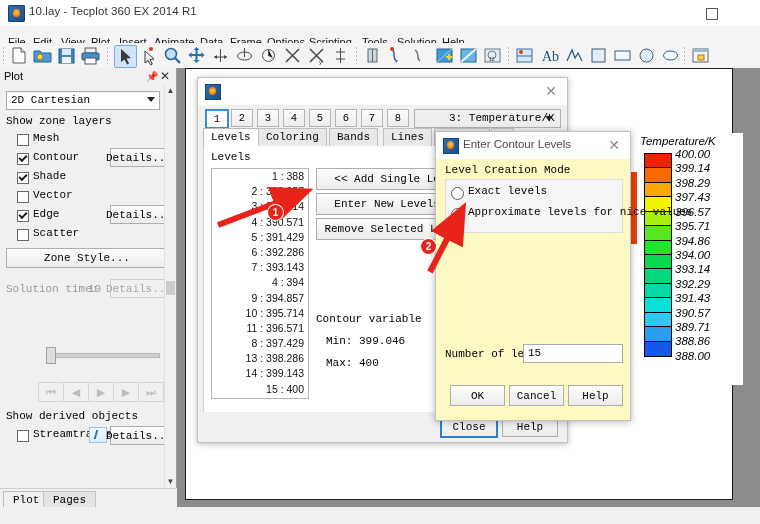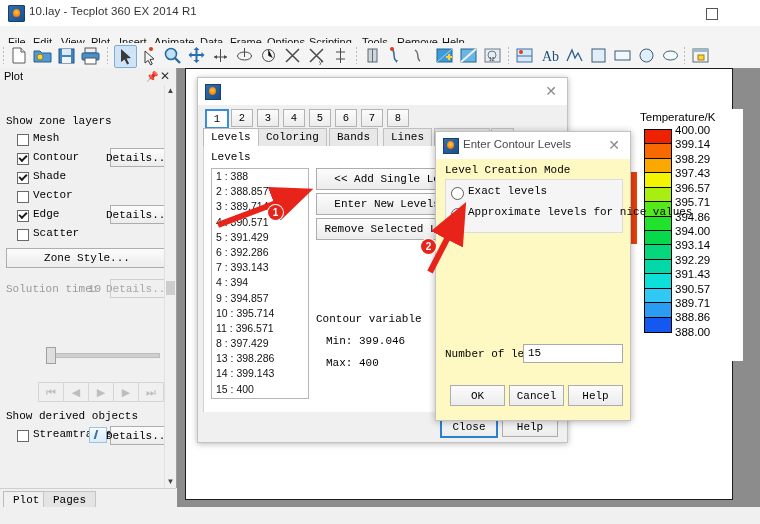--- a/index.html
+++ b/index.html
@@ -85,21 +85,21 @@
     font-family:"Liberation Mono",monospace;background:#e4e4e4;border:1px solid #c4c4c4;border-bottom:none;}
   .dtab.act{background:#f0f0f0;border-color:#bdbdbd;}
 
   
   .workspace{position:absolute;left:177px;top:68px;width:583px;height:456px;background:#8c8c8c;}
   .paper{position:absolute;left:8px;top:0px;width:546px;height:430px;background:#fff;border:1px solid #1c1c1c;}
   .orange{position:absolute;left:211px;top:103px;width:320px;height:72px;background:#e8410b;}
   .orange2{position:absolute;left:31px;top:212px;width:345px;height:98px;background:#e8410b;}
 
   
-  .legend{position:absolute;left:451px;top:40px;width:106px;height:252px;background:#fff;}
+  .legend{position:absolute;left:451px;top:64px;width:106px;height:252px;background:#fff;font-style:italic;}
   .legend-title{position:absolute;left:3px;top:2px;font-size:11.5px;color:#000;}
   .bar{position:absolute;left:7px;top:20px;width:26px;height:202px;border:1px solid #000;}
   .bar div{position:absolute;left:0;width:26px;height:14.43px;border-bottom:1px solid #000;box-sizing:border-box;}
   .bar div:last-child{border-bottom:none;}
   .legend-lbls{position:absolute;left:38px;top:14px;width:64px;}
   .legend-lbls span{display:block;height:14.43px;line-height:14.43px;font-size:11.5px;color:#000;}
 
   
   .dlg1{position:absolute;left:197px;top:77px;width:369px;height:364px;background:#f0f0f0;
     border:1px solid #c2c2c2;box-shadow:0 1px 6px rgba(0,0,0,.28);}
@@ -124,21 +124,21 @@
   .tabstrip{position:absolute;left:5px;top:50px;width:359px;height:18px;border-bottom:1px solid #b9b9b9;}
   .ptab{position:absolute;top:0;height:18px;line-height:17px;padding:0 7px;font-size:11px;
     font-family:"Liberation Mono",monospace;background:#e8e8e8;border:1px solid #c0c0c0;border-bottom:none;}
   .ptab.act{background:#fff;border-color:#b9b9b9;}
 
   .dlg-panel{position:absolute;left:5px;top:68px;width:359px;height:266px;background:#fff;
     border:1px solid #d2d2d2;border-top:none;}
   .lvl-title{position:absolute;left:7px;top:5px;font-size:11px;font-family:"Liberation Mono",monospace;}
   .lvl-list{position:absolute;left:7px;top:22px;width:96px;height:229px;background:#fff;border:1px solid #b6b6b6;
     overflow:hidden;}
-  .lvl-list span{display:block;padding:0 4px;height:15.2px;line-height:15.2px;font-size:10.5px;color:#111;}
+  .lvl-list span{display:block;padding:0 4px;height:15.2px;line-height:15.2px;font-size:10.5px;color:#111;text-align:right;}
 
   .cvar{position:absolute;left:112px;top:167px;font-size:11px;font-family:"Liberation Mono",monospace;}
   .cmin{position:absolute;left:122px;top:189px;font-size:11px;font-family:"Liberation Mono",monospace;}
   .cmax{position:absolute;left:122px;top:211px;font-size:11px;font-family:"Liberation Mono",monospace;}
 
   .dlgfoot{position:absolute;left:0;bottom:0;width:100%;height:30px;background:#f0f0f0;}
   .btn-def{border:1px solid #2b7fd0;outline:1px solid #2b7fd0;}
 
   
   .dlg2{position:absolute;left:435px;top:131px;width:194px;height:288px;background:#fef9c3;
@@ -183,21 +183,21 @@
     <div class="menu-item" style="left:29px">Edit</div>
     <div class="menu-item" style="left:57px">View</div>
     <div class="menu-item" style="left:87px">Plot</div>
     <div class="menu-item" style="left:115px">Insert</div>
     <div class="menu-item" style="left:150px">Animate</div>
     <div class="menu-item" style="left:196px">Data</div>
     <div class="menu-item" style="left:226px">Frame</div>
     <div class="menu-item" style="left:263px">Options</div>
     <div class="menu-item" style="left:305px">Scripting</div>
     <div class="menu-item" style="left:358px">Tools</div>
-    <div class="menu-item" style="left:393px">Remove</div>
+    <div class="menu-item" style="left:393px">Solution</div>
     <div class="menu-item" style="left:438px">Help</div>
   </div>
 
   <div class="toolbar">
     <div class="tsep" style="left:3px"></div>
 
     <div class="tbtn" style="left:8px">
       <svg width="21" height="21" viewBox="0 0 21 21">
           <path d="M5 3h8l4 4v11H5z" fill="#fff" stroke="#5a5a5a"></path>
           <path d="M13 3v4h4" fill="#e4e4e4" stroke="#5a5a5a"></path>
@@ -386,20 +386,24 @@
   </div>
 
   <div class="dock">
     <div class="dock-head">
       <div class="dock-title">Plot</div>
       <div class="dock-pin">📌</div>
       <div class="dock-close">✕</div>
     </div>
 
     <div class="dock-body">
+      <div class="combo">
+        <span>2D Cartesian</span>
+        <i class="car"></i>
+      </div>
 
       <div class="lbl" style="left:6px;top:30px">Show zone layers</div>
 
       <div class="cb" style="left:17px;top:49px"></div>
       <div class="lbl" style="left:33px;top:47px">Mesh</div>
 
       <div class="cb on" style="left:17px;top:68px"></div>
       <div class="lbl" style="left:33px;top:66px">Contour</div>
       <div class="btn" style="left:110px;top:63px;width:56px;height:17px">Details...</div>
 
@@ -470,20 +474,24 @@
 
     <div class="numtab act" style="left:7px">1</div>
     <div class="numtab" style="left:33px">2</div>
     <div class="numtab" style="left:59px">3</div>
     <div class="numtab" style="left:85px">4</div>
     <div class="numtab" style="left:111px">5</div>
     <div class="numtab" style="left:137px">6</div>
     <div class="numtab" style="left:163px">7</div>
     <div class="numtab" style="left:189px">8</div>
 
+    <div class="varcombo" style="left:216px;width:145px">
+      <span>3: Temperature/K</span>
+      <i class="car"></i>
+    </div>
 
     <div class="tabstrip">
       <div class="ptab act" style="left:0px">Levels</div>
       <div class="ptab" style="left:55px">Coloring</div>
       <div class="ptab" style="left:126px">Bands</div>
       <div class="ptab" style="left:180px">Lines</div>
       <div class="ptab" style="left:231px">Labels</div>
       <div class="ptab" style="left:288px">L</div>
     </div>
 

